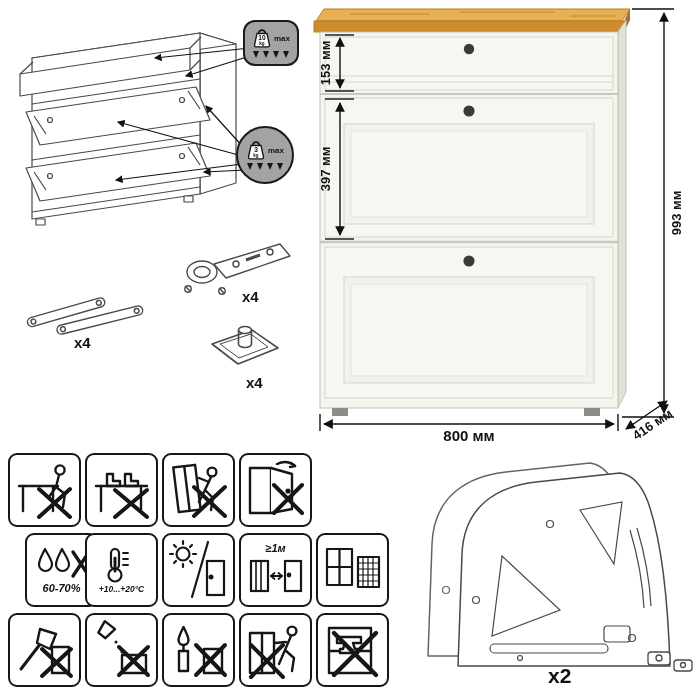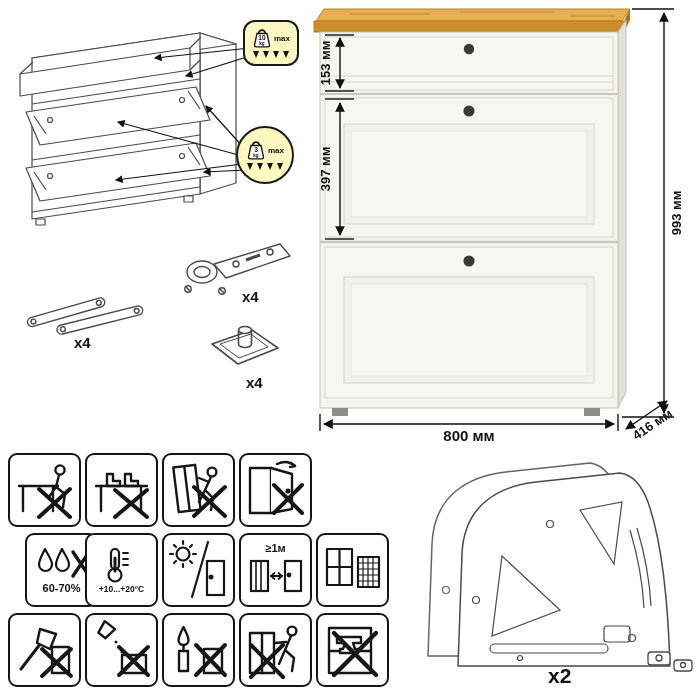--- a/index.html
+++ b/index.html
@@ -3,28 +3,28 @@
 <meta charset="utf-8">
 <style>
   html,body{margin:0;padding:0;background:#ffffff;}
   #stage{position:relative;width:700px;height:700px;background:#ffffff;overflow:hidden;
          font-family:"Liberation Sans",sans-serif;color:#111;}
   .abs{position:absolute;}
   svg text{font-family:"Liberation Sans",sans-serif;}
   .dim{font-size:13px;font-weight:bold;fill:#111;text-anchor:middle;}
   .dimbig{font-size:15px;font-weight:bold;fill:#111;text-anchor:middle;}
   .qty{position:absolute;font-weight:bold;font-size:15px;color:#111;}
-  .bubble{position:absolute;background:#fef9c3;border:2.2px solid #1a1a1a;z-index:5;
+  .bubble{position:absolute;background:#a3a3a3;border:2.2px solid #1a1a1a;z-index:5;
           display:flex;flex-direction:column;align-items:center;justify-content:center;gap:1px;box-sizing:border-box;}
   .bubble-row{display:flex;align-items:center;gap:2px;}
   .max{font-size:8px;font-weight:bold;color:#111;}
   .wt{font-size:8px;font-weight:bold;fill:#111;text-anchor:middle;}
   .wt2{font-size:5.5px;font-weight:bold;fill:#111;text-anchor:middle;}
   .tile{position:absolute;width:73px;height:74px;background:#fff;border:2.5px solid #161616;border-radius:9px;
-        box-sizing:border-box;display:flex;flex-direction:column;align-items:center;justify-content:center;gap:1px;overflow:hidden;}
+        box-sizing:border-box;display:flex;flex-direction:column;align-items:center;justify-content:center;gap:1px;overflow:hidden;font-style:italic;}
   .tile svg{display:block;}
   .tlabel{font-weight:bold;font-size:11px;color:#111;line-height:1;}
   .tlabel.small{font-size:8.5px;}
 </style>
 </head>
 <body>
 
 <div id="stage">
 
   <svg class="abs" style="left:0;top:0" width="310" height="250" viewBox="0 0 310 250">

